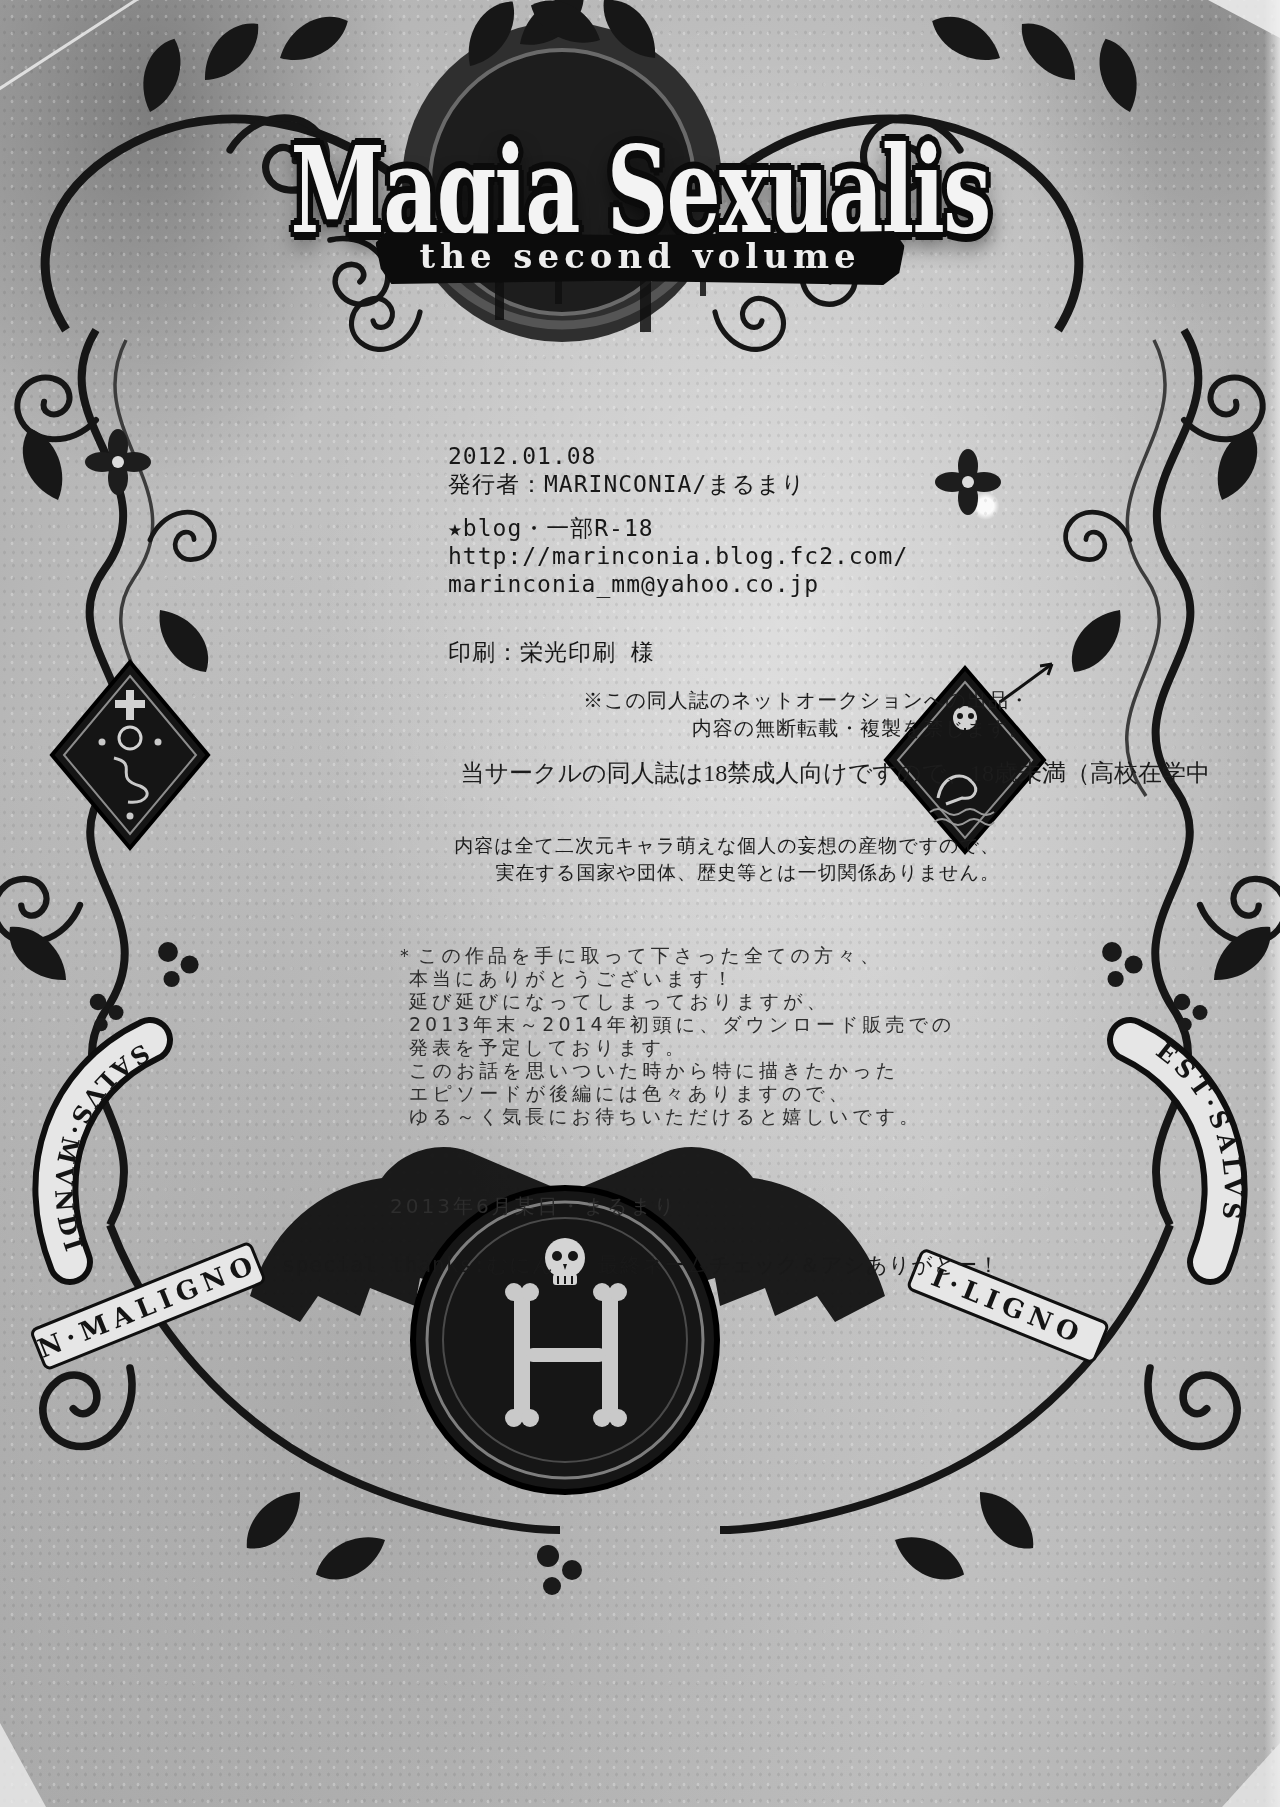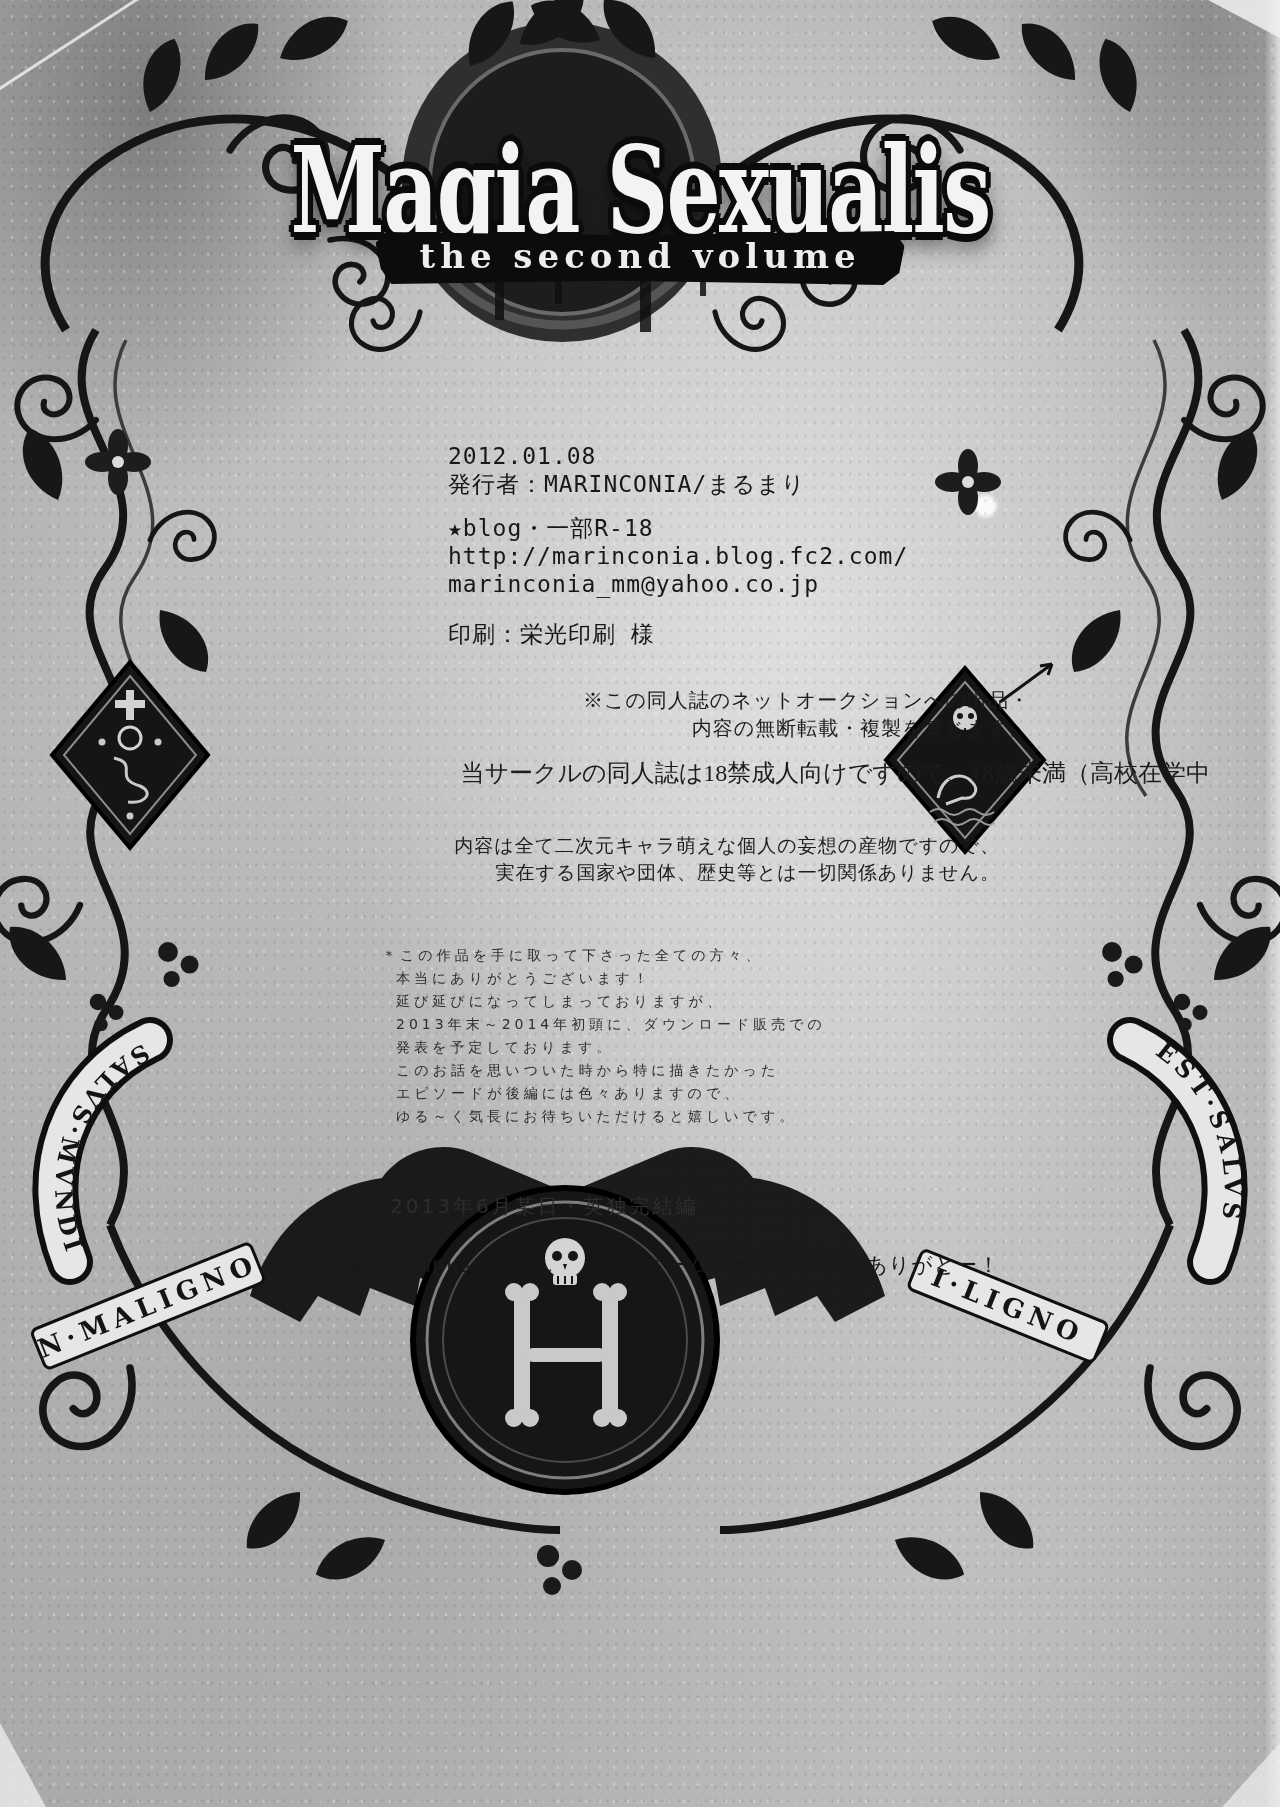--- a/index.html
+++ b/index.html
@@ -39,28 +39,28 @@
     background:#0c0c0c;color:#ededed;
     font-family:"DejaVu Serif", serif;font-weight:bold;font-size:34px;
     letter-spacing:5px;white-space:nowrap;padding:5px 44px 9px 44px;
     clip-path:polygon(0 22%,2% 2%,50% 8%,98% 0,100% 28%,99% 78%,96% 100%,45% 92%,3% 98%,1% 70%);
   }
 
   
   .info{left:448px;top:442px;font-family:"DejaVu Sans Mono","Liberation Mono",monospace;
         font-size:23px;line-height:28px;letter-spacing:1px;color:#171717;}
   .info .gap1{margin-top:16px;}
-  .info .gap2{margin-top:22px;}
+  .info .gap2{margin-top:40px;}
 
   .notice{font-family:"Liberation Serif","DejaVu Serif",serif;color:#1c1c1c;text-align:right;}
   .notice-auction{left:140px;width:890px;top:686px;font-size:20px;line-height:28px;letter-spacing:1px;}
   .notice-adult{left:90px;width:1120px;top:760px;font-size:24px;line-height:27px;}
   .notice-fiction{left:140px;width:860px;top:832px;font-size:19px;line-height:27px;letter-spacing:1px;}
 
-  .afterword{left:382px;top:944px;font-size:14px;line-height:23px;letter-spacing:4px;color:#2d2d2d;}
+  .afterword{left:395px;top:944px;font-size:19px;line-height:23px;letter-spacing:4px;color:#2d2d2d;}
   .afterword div{white-space:nowrap;}
   .afterword .ind{padding-left:14px;}
   .signature{left:390px;top:1193px;font-size:20px;letter-spacing:3px;color:#2d2d2d;}
   .thanks{left:282px;top:1251px;font-family:"DejaVu Sans Mono","Liberation Mono",monospace;
           font-size:21px;letter-spacing:1px;color:#191919;white-space:nowrap;}
 
   
   .corner{position:absolute;z-index:4;pointer-events:none;}
   .corner-tr{top:0;right:0;width:0;height:0;border-left:72px solid transparent;border-top:38px solid #f1f1f1;opacity:.85;}
   .corner-bl{bottom:0;left:0;width:0;height:0;border-right:46px solid transparent;border-bottom:84px solid #ececec;opacity:.8;}
@@ -289,21 +289,21 @@
   <div class="layer afterword">
     <div>＊この作品を手に取って下さった全ての方々、</div>
     <div class="ind">本当にありがとうございます！</div>
     <div class="ind">延び延びになってしまっておりますが、</div>
     <div class="ind">2013年末～2014年初頭に、ダウンロード販売での</div>
     <div class="ind">発表を予定しております。</div>
     <div class="ind">このお話を思いついた時から特に描きたかった</div>
     <div class="ind">エピソードが後編には色々ありますので、</div>
     <div class="ind">ゆる～く気長にお待ちいただけると嬉しいです。</div>
   </div>
-  <div class="layer signature">2013年6月某日・英独完結編</div>
+  <div class="layer signature">2013年6月某日・まるまり</div>
 
   <div class="layer thanks">special thanks:むにん　　最終ネームチェック＆アシありがとー！</div>
 
   <div class="noise"></div>
   <div class="corner corner-tl"></div>
   <div class="corner corner-tr"></div>
   <div class="corner corner-bl"></div>
   <div class="corner corner-br"></div>
 </div>
 

